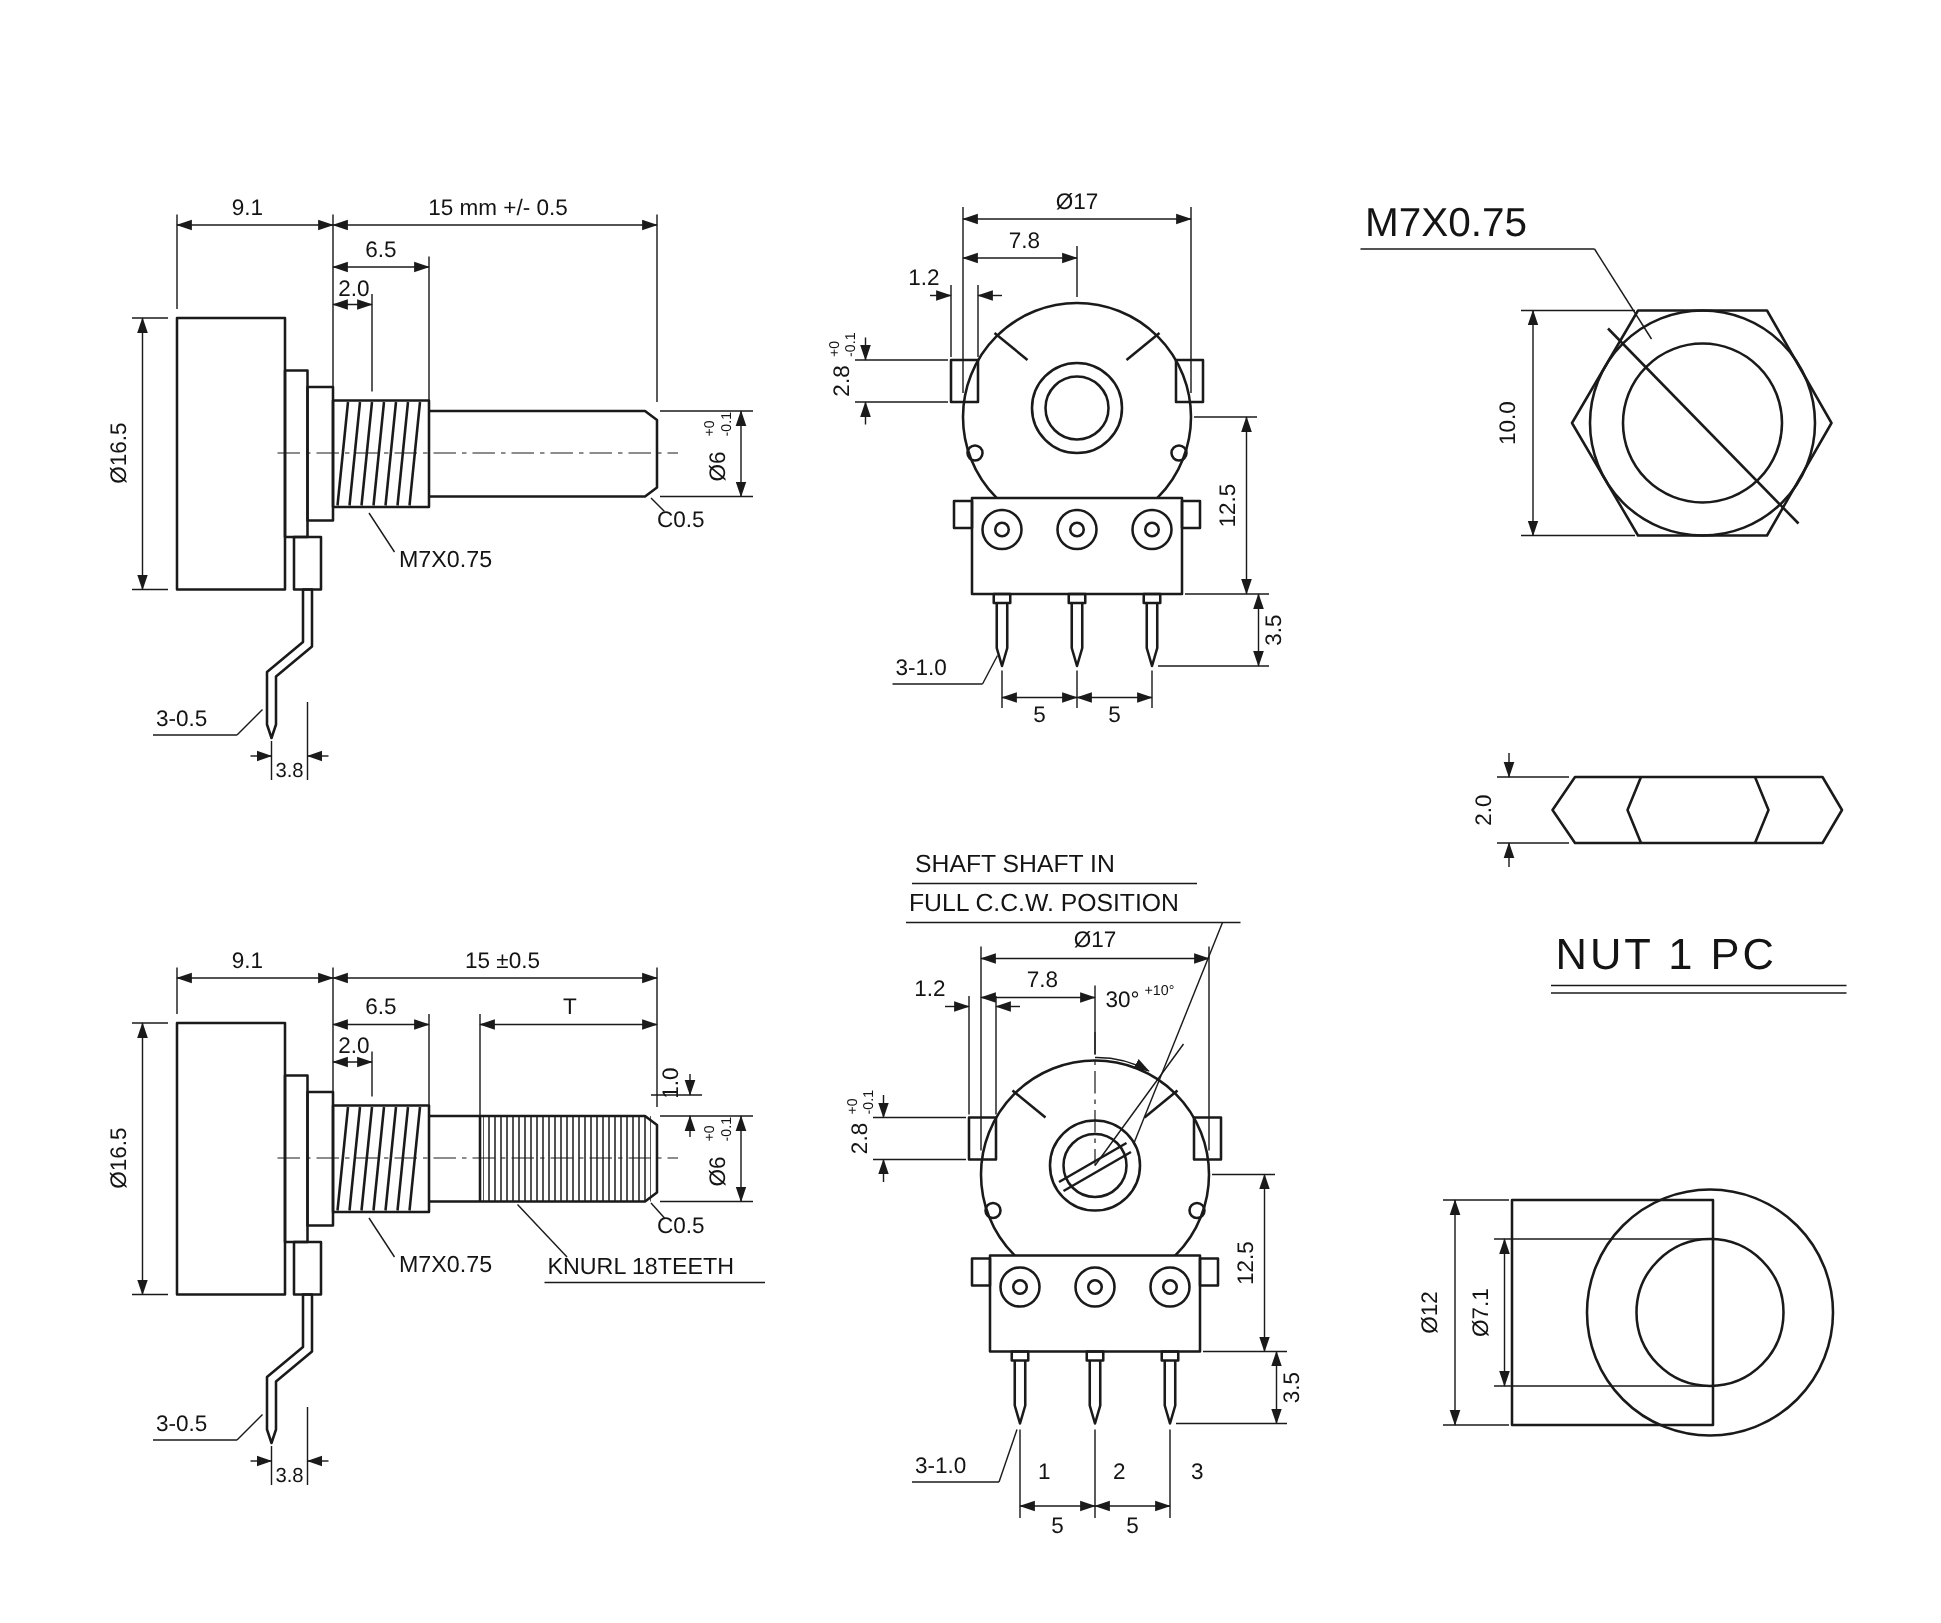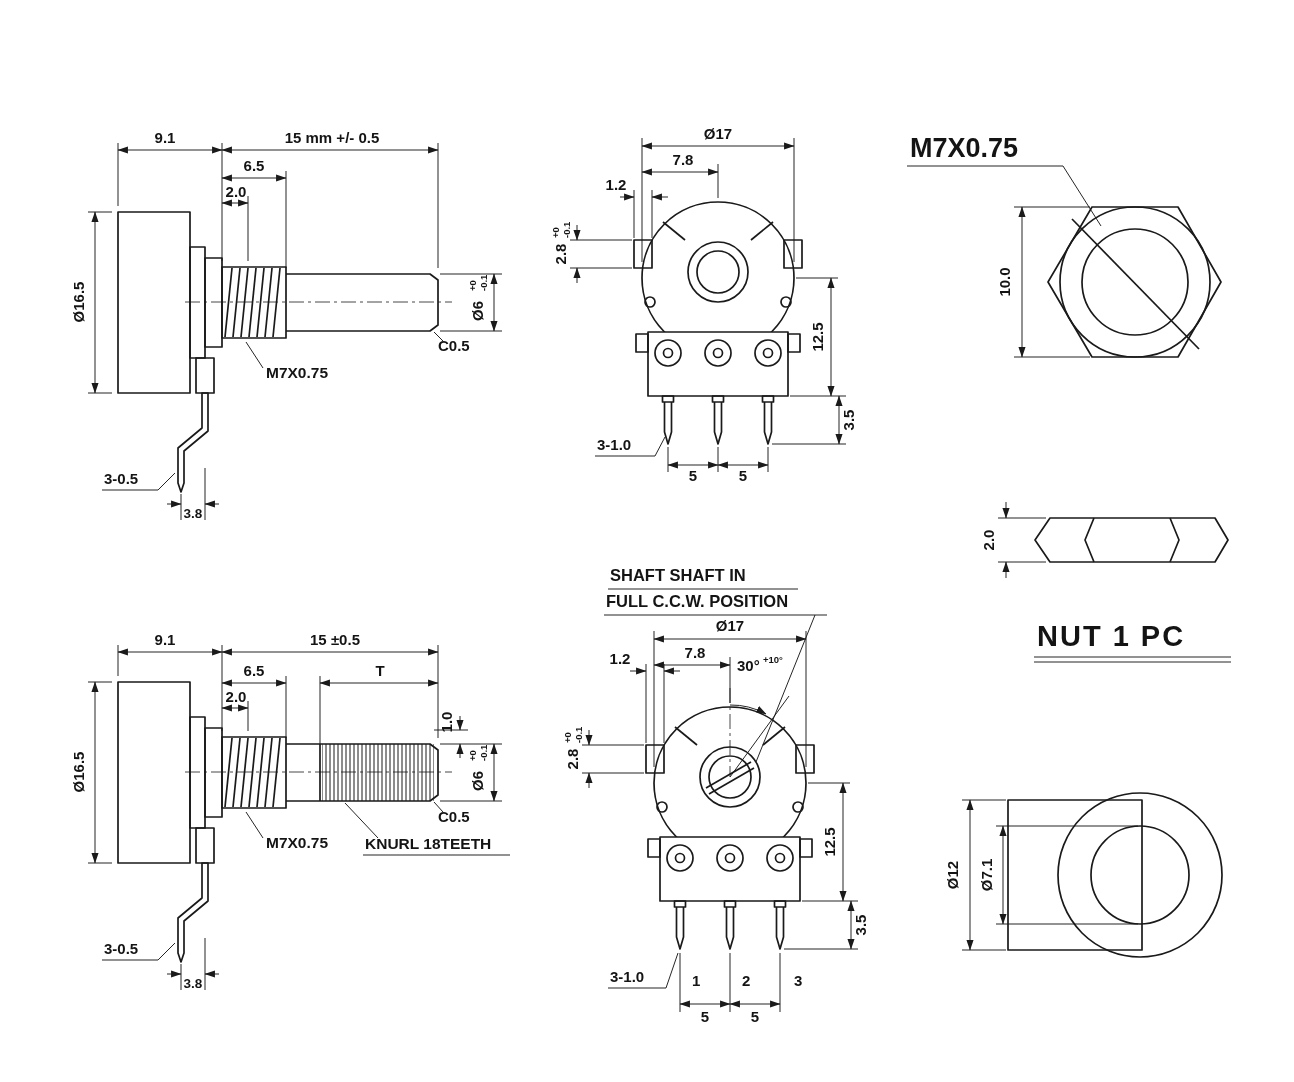--- a/index.html
+++ b/index.html
@@ -1,16 +1,16 @@
 <!DOCTYPE html>
 <html><head>
 <meta charset="utf-8">
 <style>
   html,body{margin:0;padding:0;background:#ffffff;}
-  .page{width:1294px;height:1082px;background:#fff;position:relative;overflow:hidden;font-weight:bold;}
+  .page{width:1294px;height:1082px;background:#fff;position:relative;overflow:hidden;}
   svg text{font-family:"Liberation Sans",sans-serif;font-size:15px;fill:#141414;}
   svg .tt{font-size:9.5px;}
   svg .t14{font-size:13.5px;}
   svg .lab{font-size:15.5px;}
   svg .big{font-size:27px;}
   svg .nut{font-size:29px;letter-spacing:2px;}
   svg .note{font-size:16.5px;}
   .o{fill:none;stroke:#1a1a1a;stroke-width:1.7;stroke-linejoin:round;}
   .ow{fill:#ffffff;stroke:#1a1a1a;stroke-width:1.7;stroke-linejoin:round;}
   .d{fill:none;stroke:#1a1a1a;stroke-width:0.95;}

